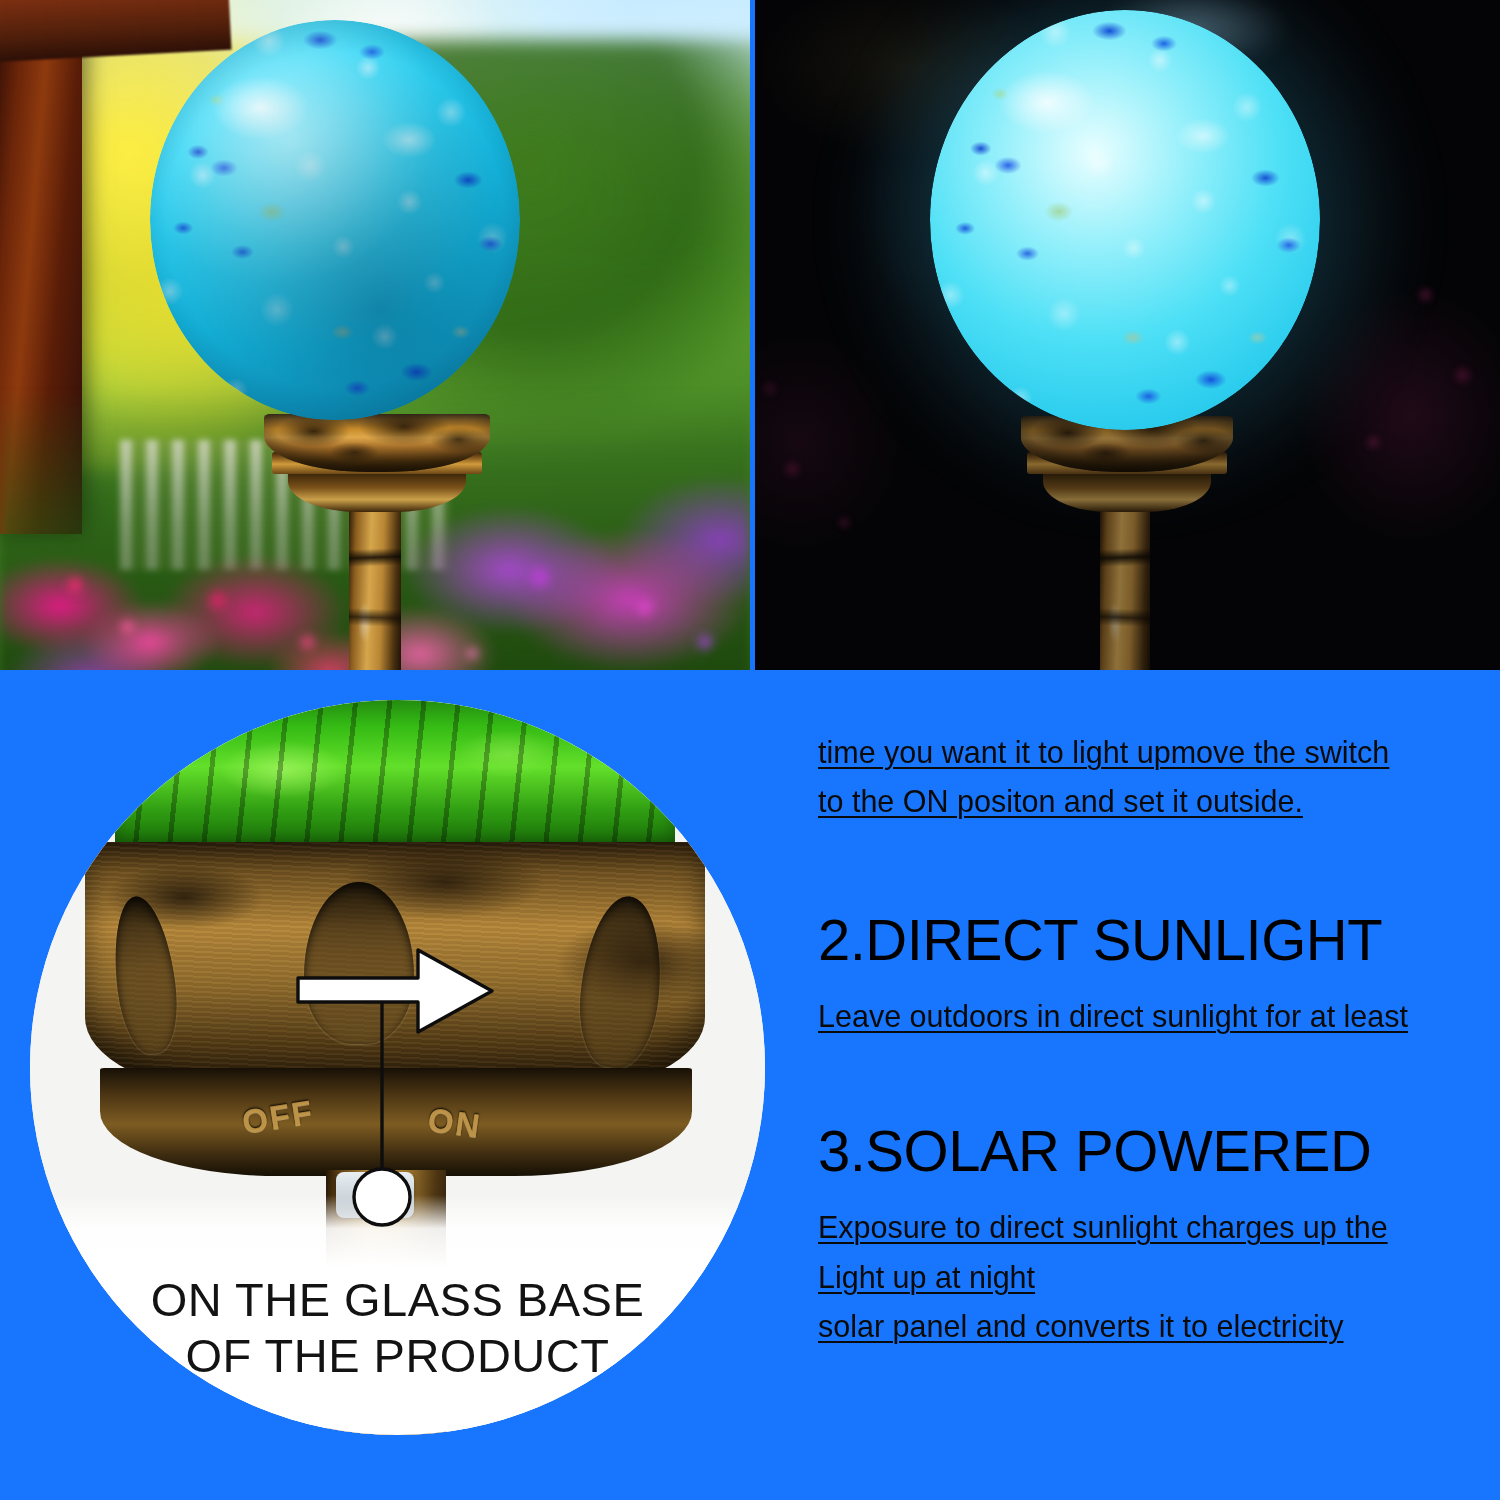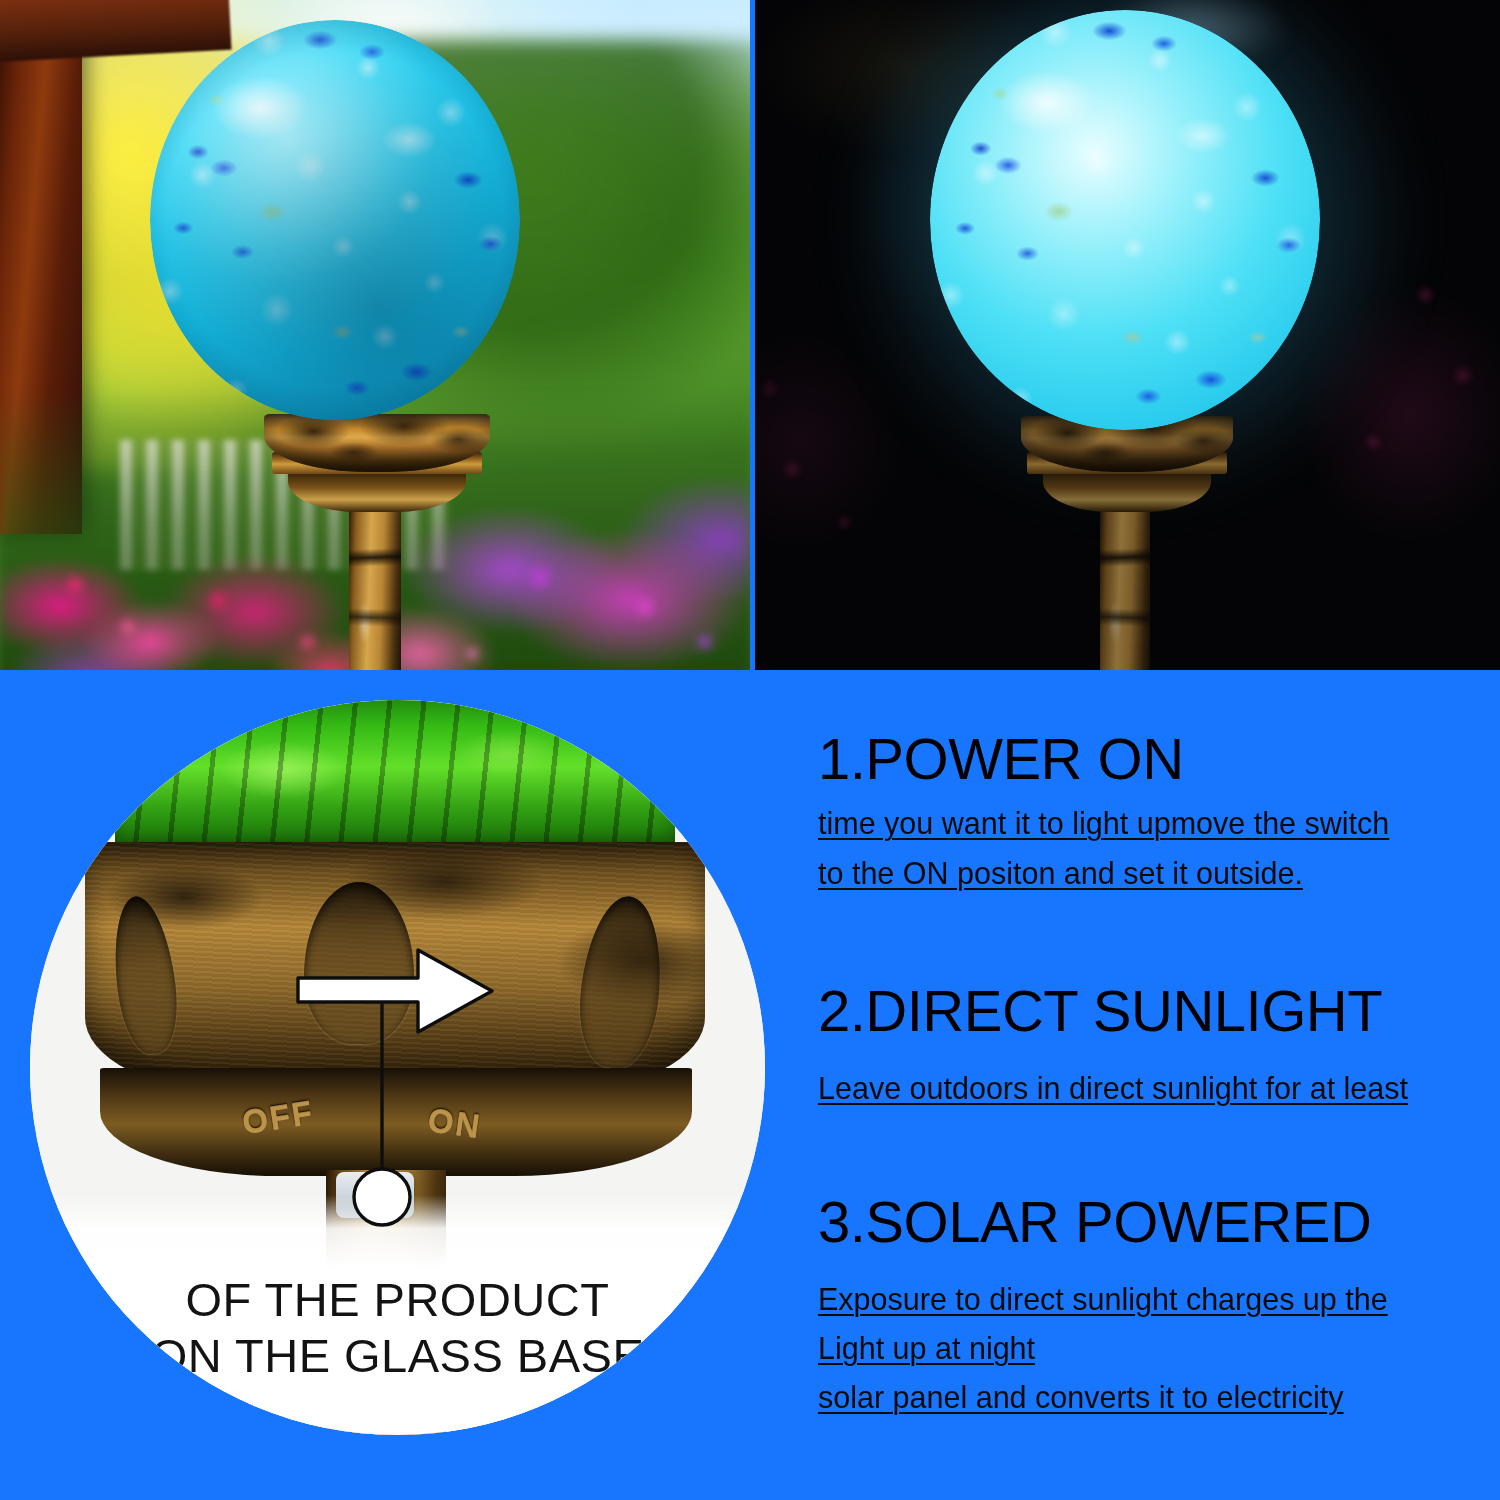--- a/index.html
+++ b/index.html
@@ -481,29 +481,28 @@
     <svg class="anno" viewBox="0 0 735 735">
 
       <line x1="352" y1="290" x2="352" y2="488" stroke="#0d0d0d" stroke-width="3.4"></line>
 
       <circle cx="352" cy="497" r="28" fill="#ffffff" stroke="#0d0d0d" stroke-width="3.4"></circle>
 
       <path d="M 268 278 L 388 278 L 388 250 L 462 291 L 388 332 L 388 302 L 268 302 Z" fill="#ffffff" stroke="#0d0d0d" stroke-width="3.4" stroke-linejoin="round"></path>
     </svg>
 
     <div class="inset-caption">
+      <div>ON THE GLASS BASE</div>
       <div>OF THE PRODUCT</div>
-      <div>ON THE GLASS BASE</div>
     </div>
   </div>
 
   <div class="steps">
 
     <div class="step step-1">
-      <h2 class="step-title">1.POWER ON</h2>
       <ul class="step-lines">
         <li>time you want it to light upmove the switch</li>
         <li>to the ON positon and set it outside.</li>
       </ul>
     </div>
 
     <div class="step step-2">
       <h2 class="step-title">2.DIRECT SUNLIGHT</h2>
       <ul class="step-lines">
         <li>Leave outdoors in direct sunlight for at least</li>

